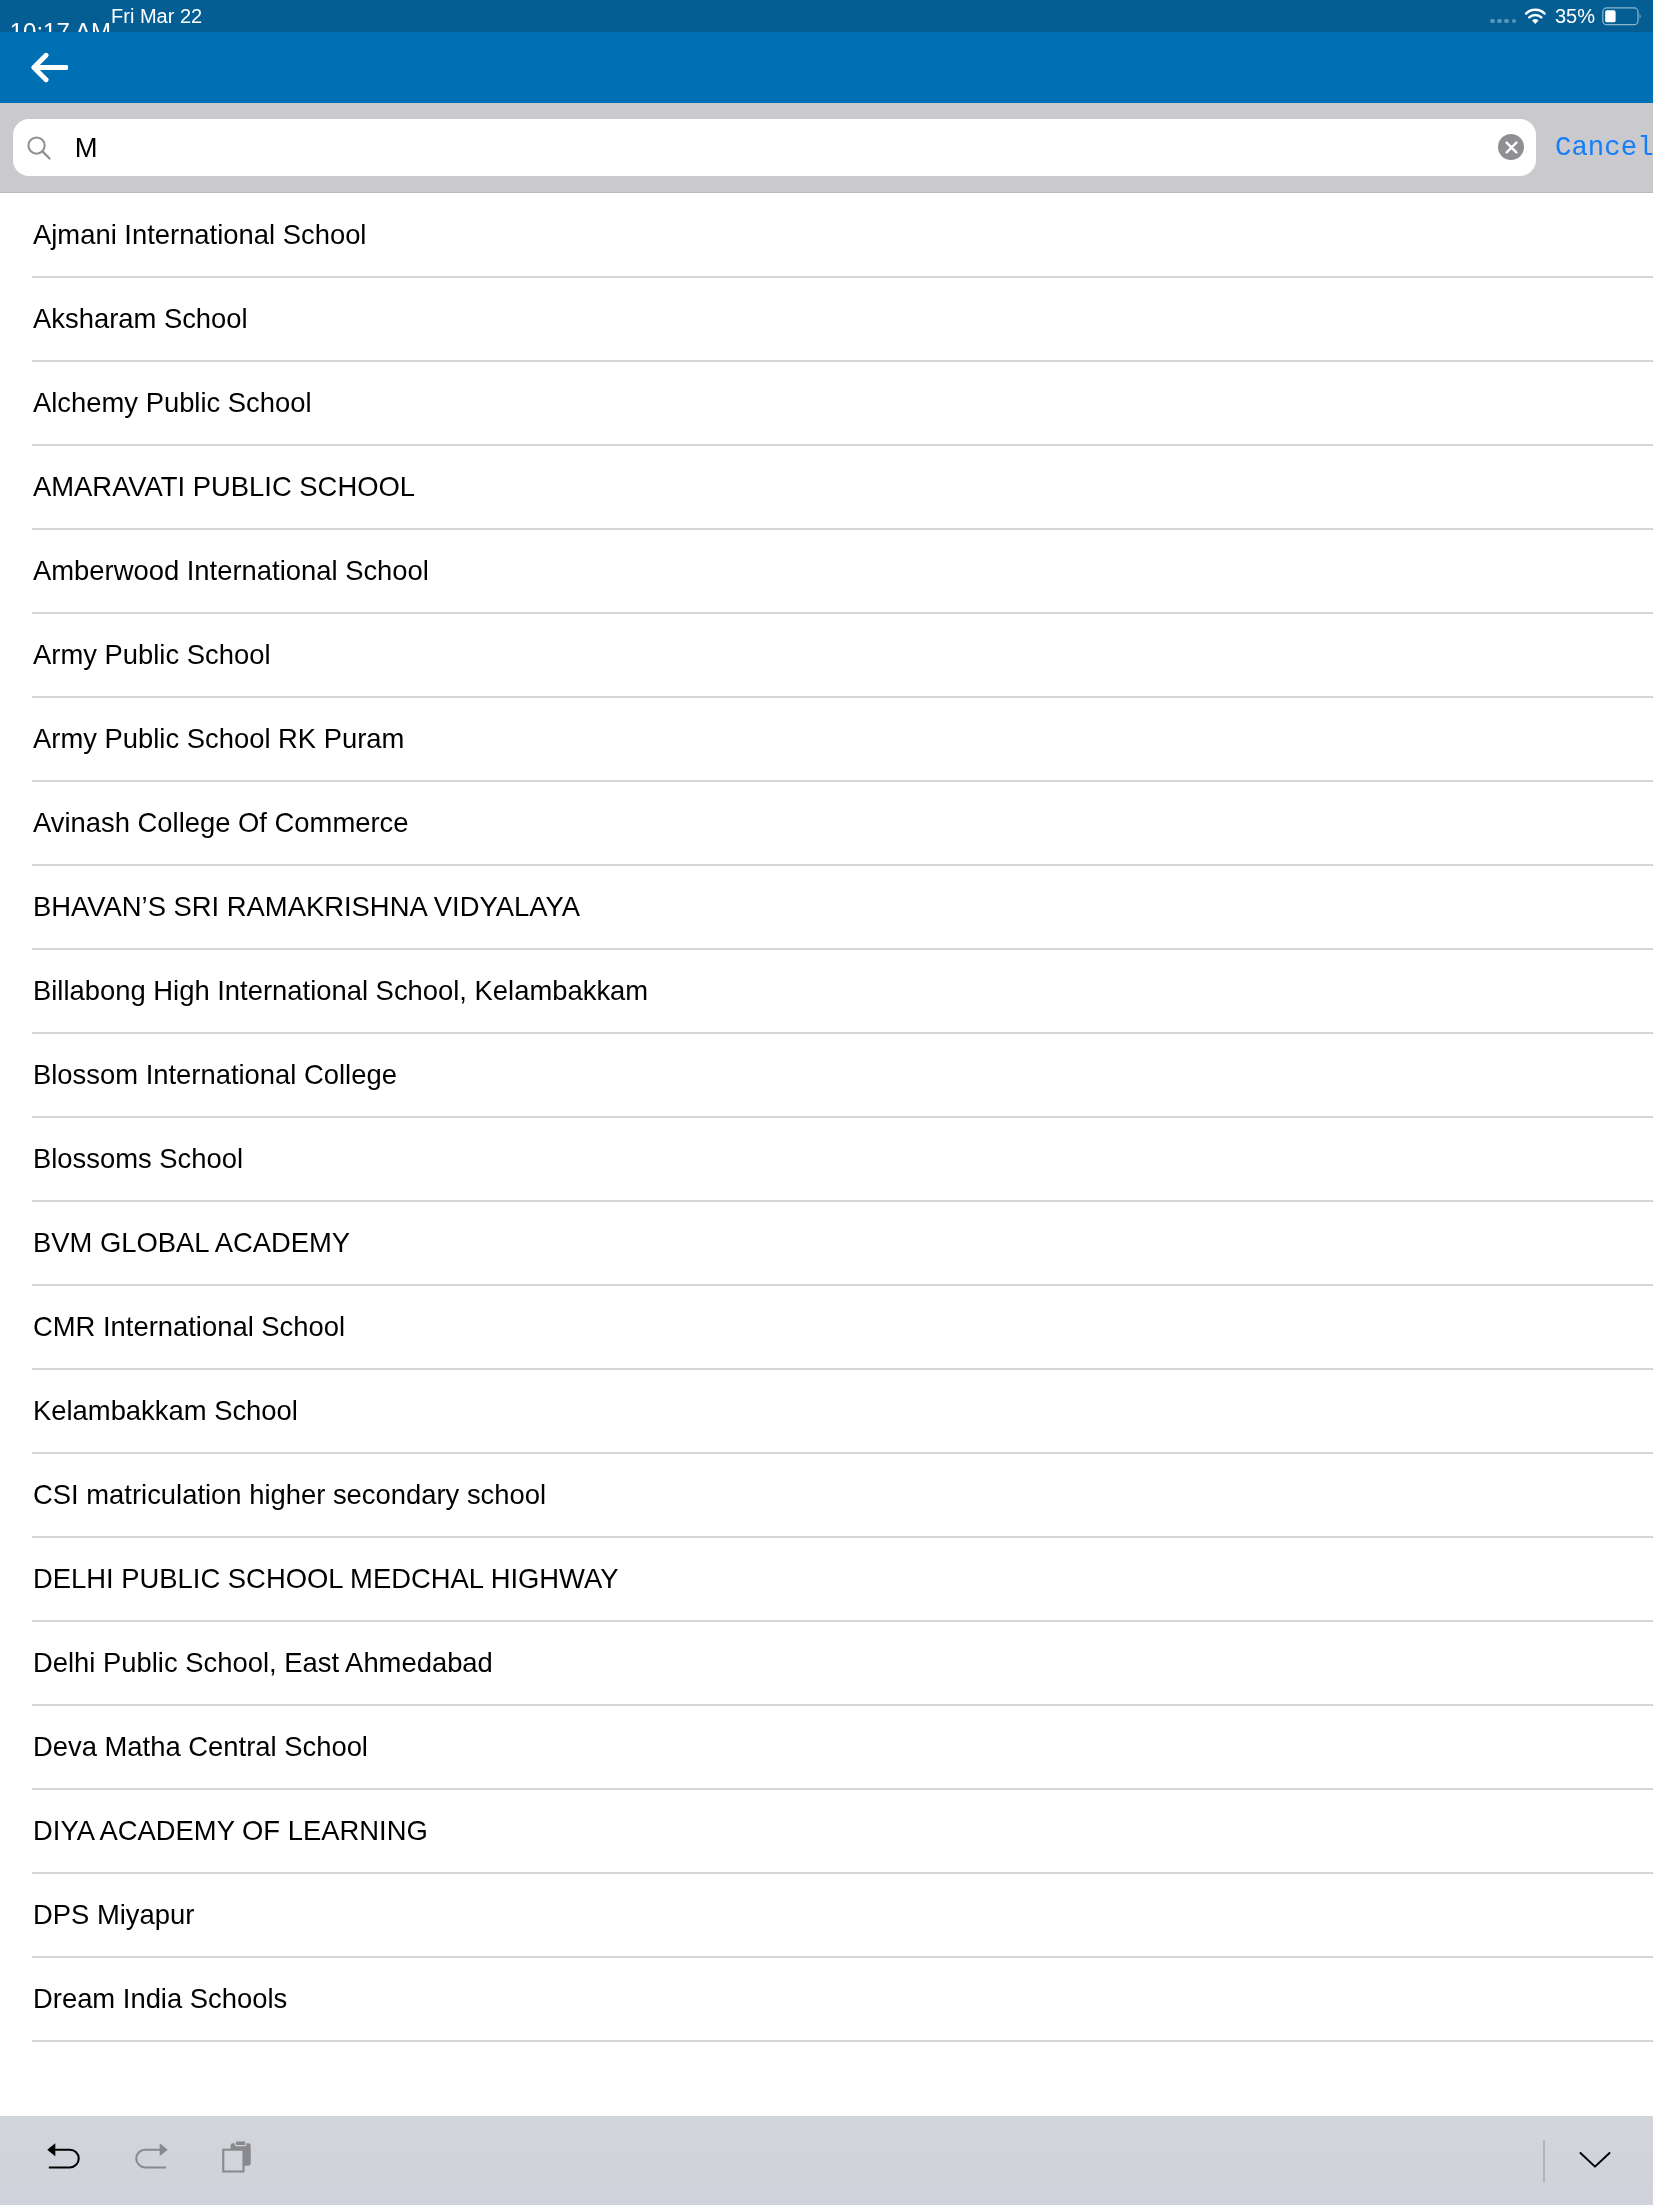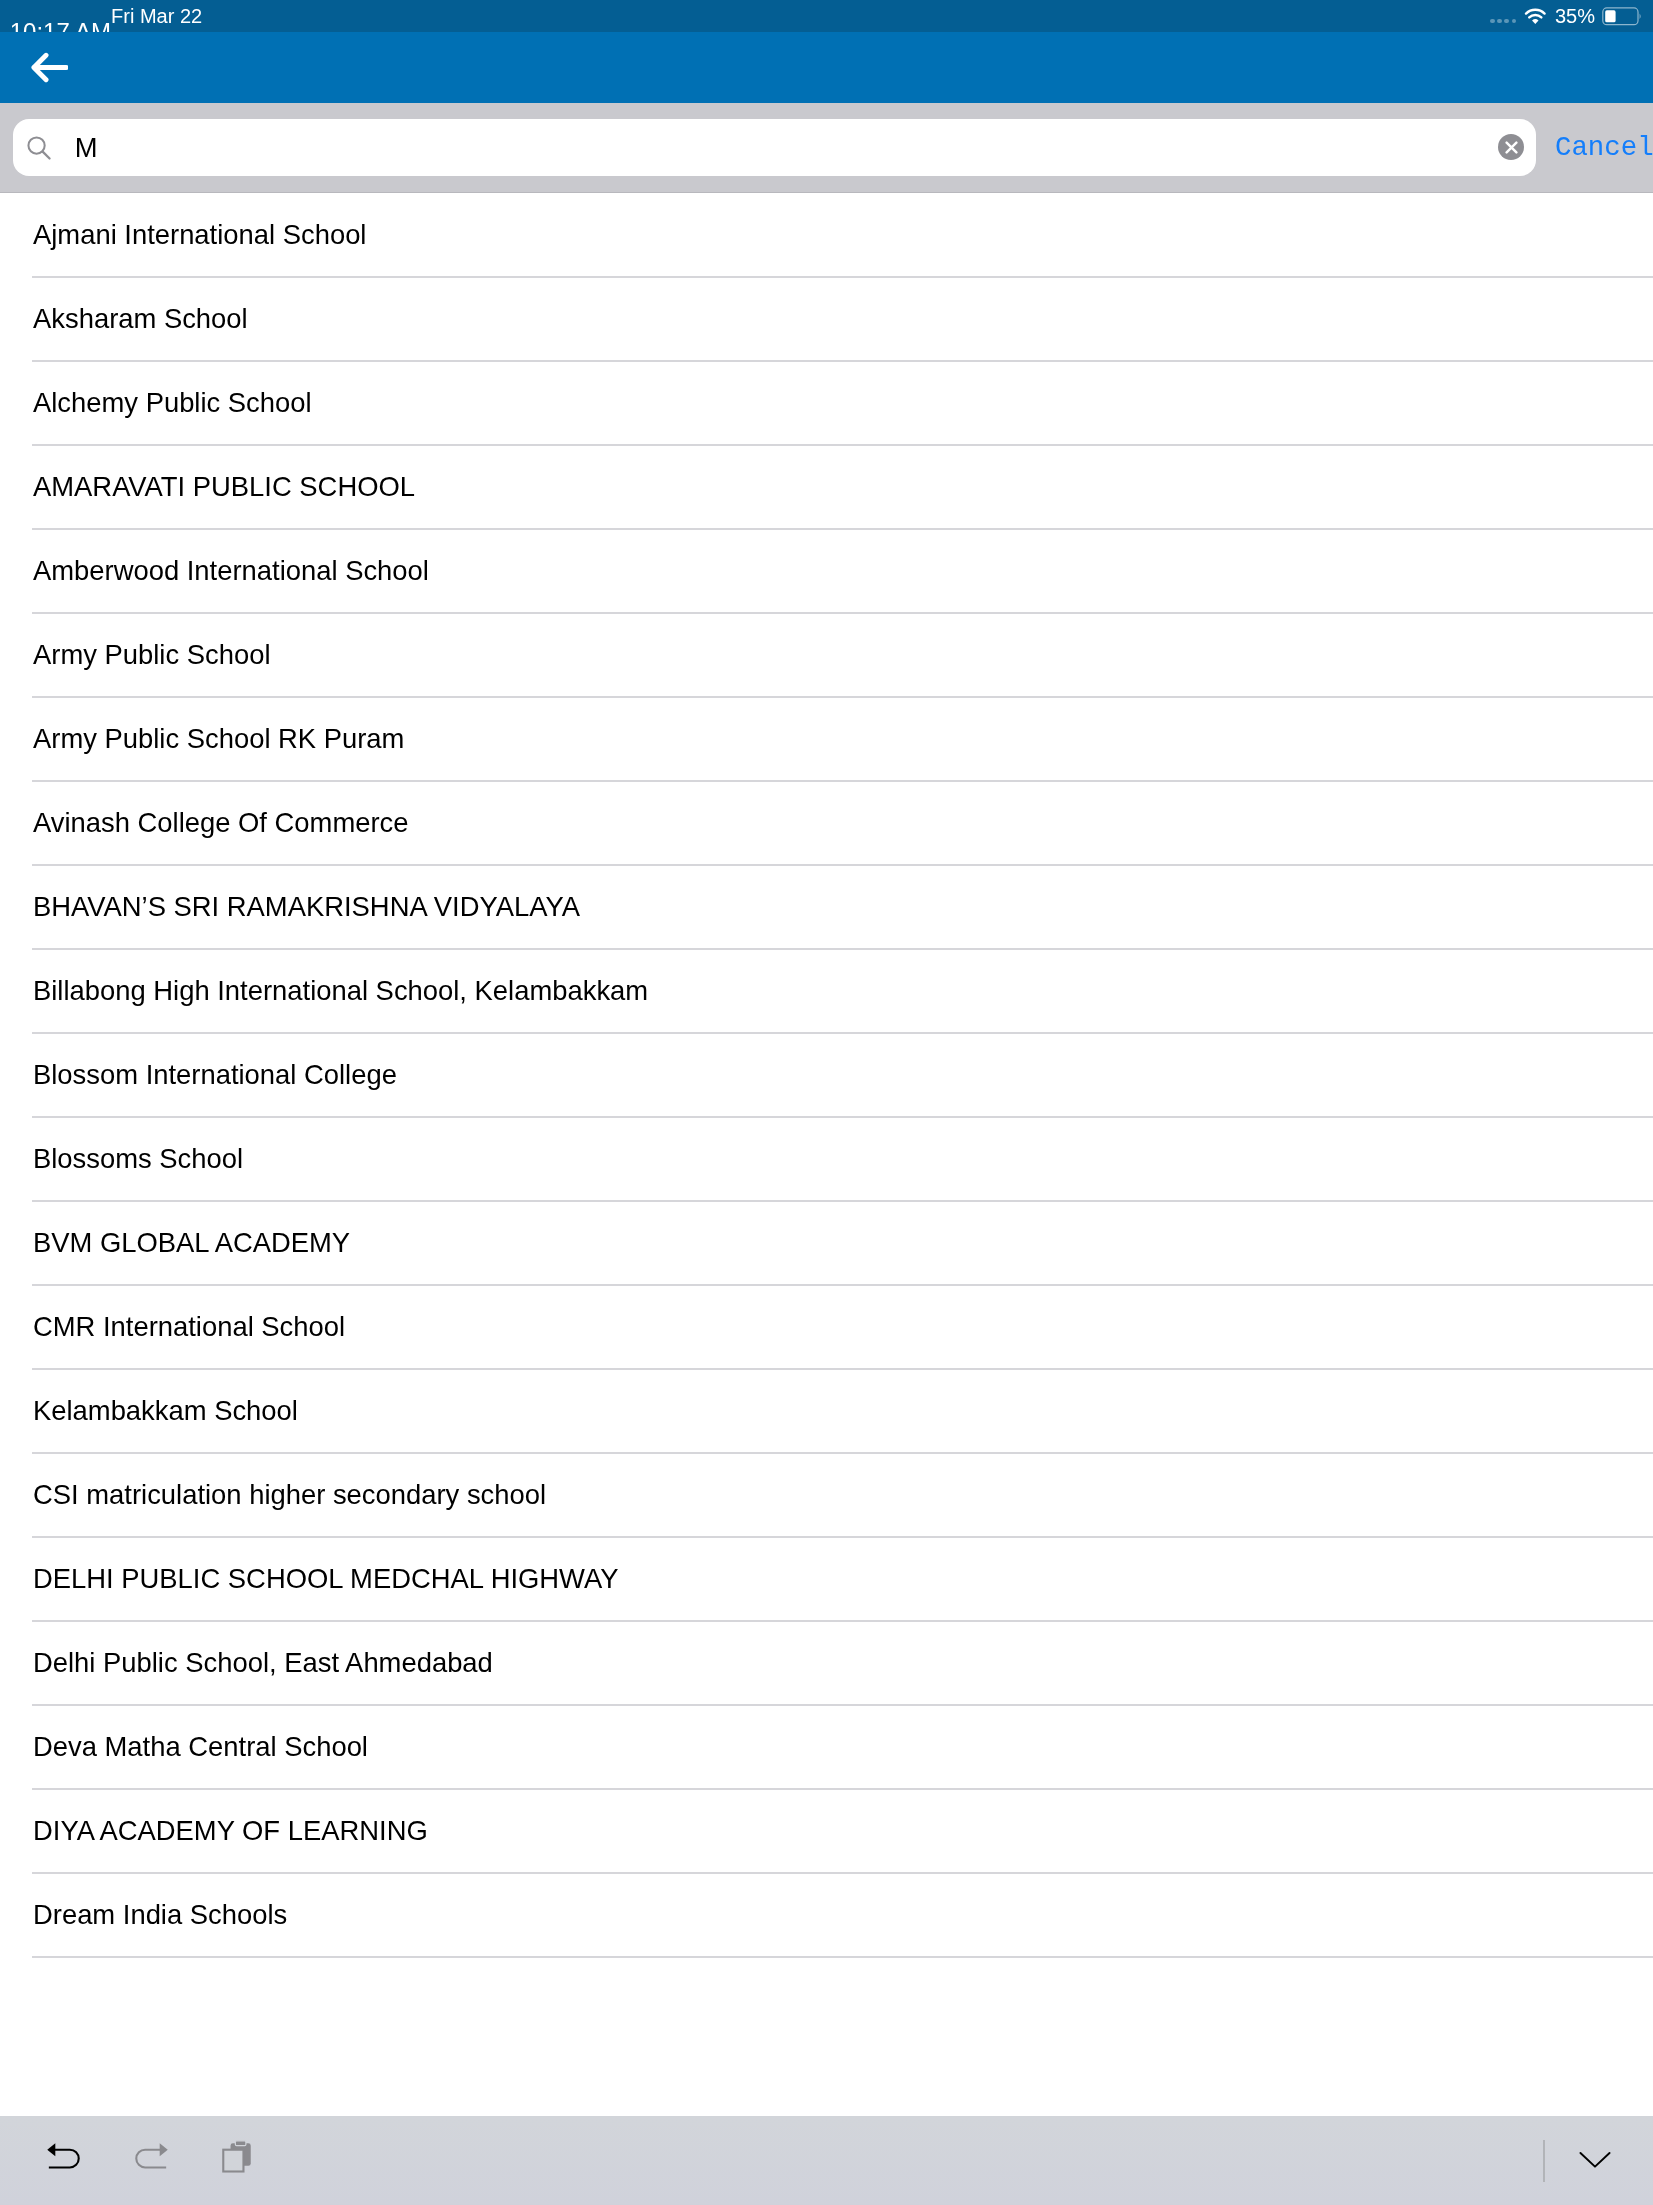--- a/index.html
+++ b/index.html
@@ -196,20 +196,23 @@
     <div class="list-item">
         <span class="list-item-label">Delhi Public School, East Ahmedabad</span>
       </div>
     <div class="list-item">
         <span class="list-item-label">Deva Matha Central School</span>
       </div>
     <div class="list-item">
         <span class="list-item-label">DIYA ACADEMY OF LEARNING</span>
       </div>
     <div class="list-item">
+        <span class="list-item-label">DPS Miyapur</span>
+      </div>
+    <div class="list-item">
         <span class="list-item-label">Dream India Schools</span>
       </div>
   </div>
 
   <div class="bottom-toolbar">
     <div class="tb-btn tb-undo">
       <svg width="42" height="42" viewBox="0 0 52 52">
         <path d="M10 12 H32 A10 10 0 0 1 32 34 H6" stroke="#000" stroke-width="2.6" fill="none"></path>
         <path d="M4 12 L14 4 L14 20 Z" fill="#000"></path>
       </svg>

